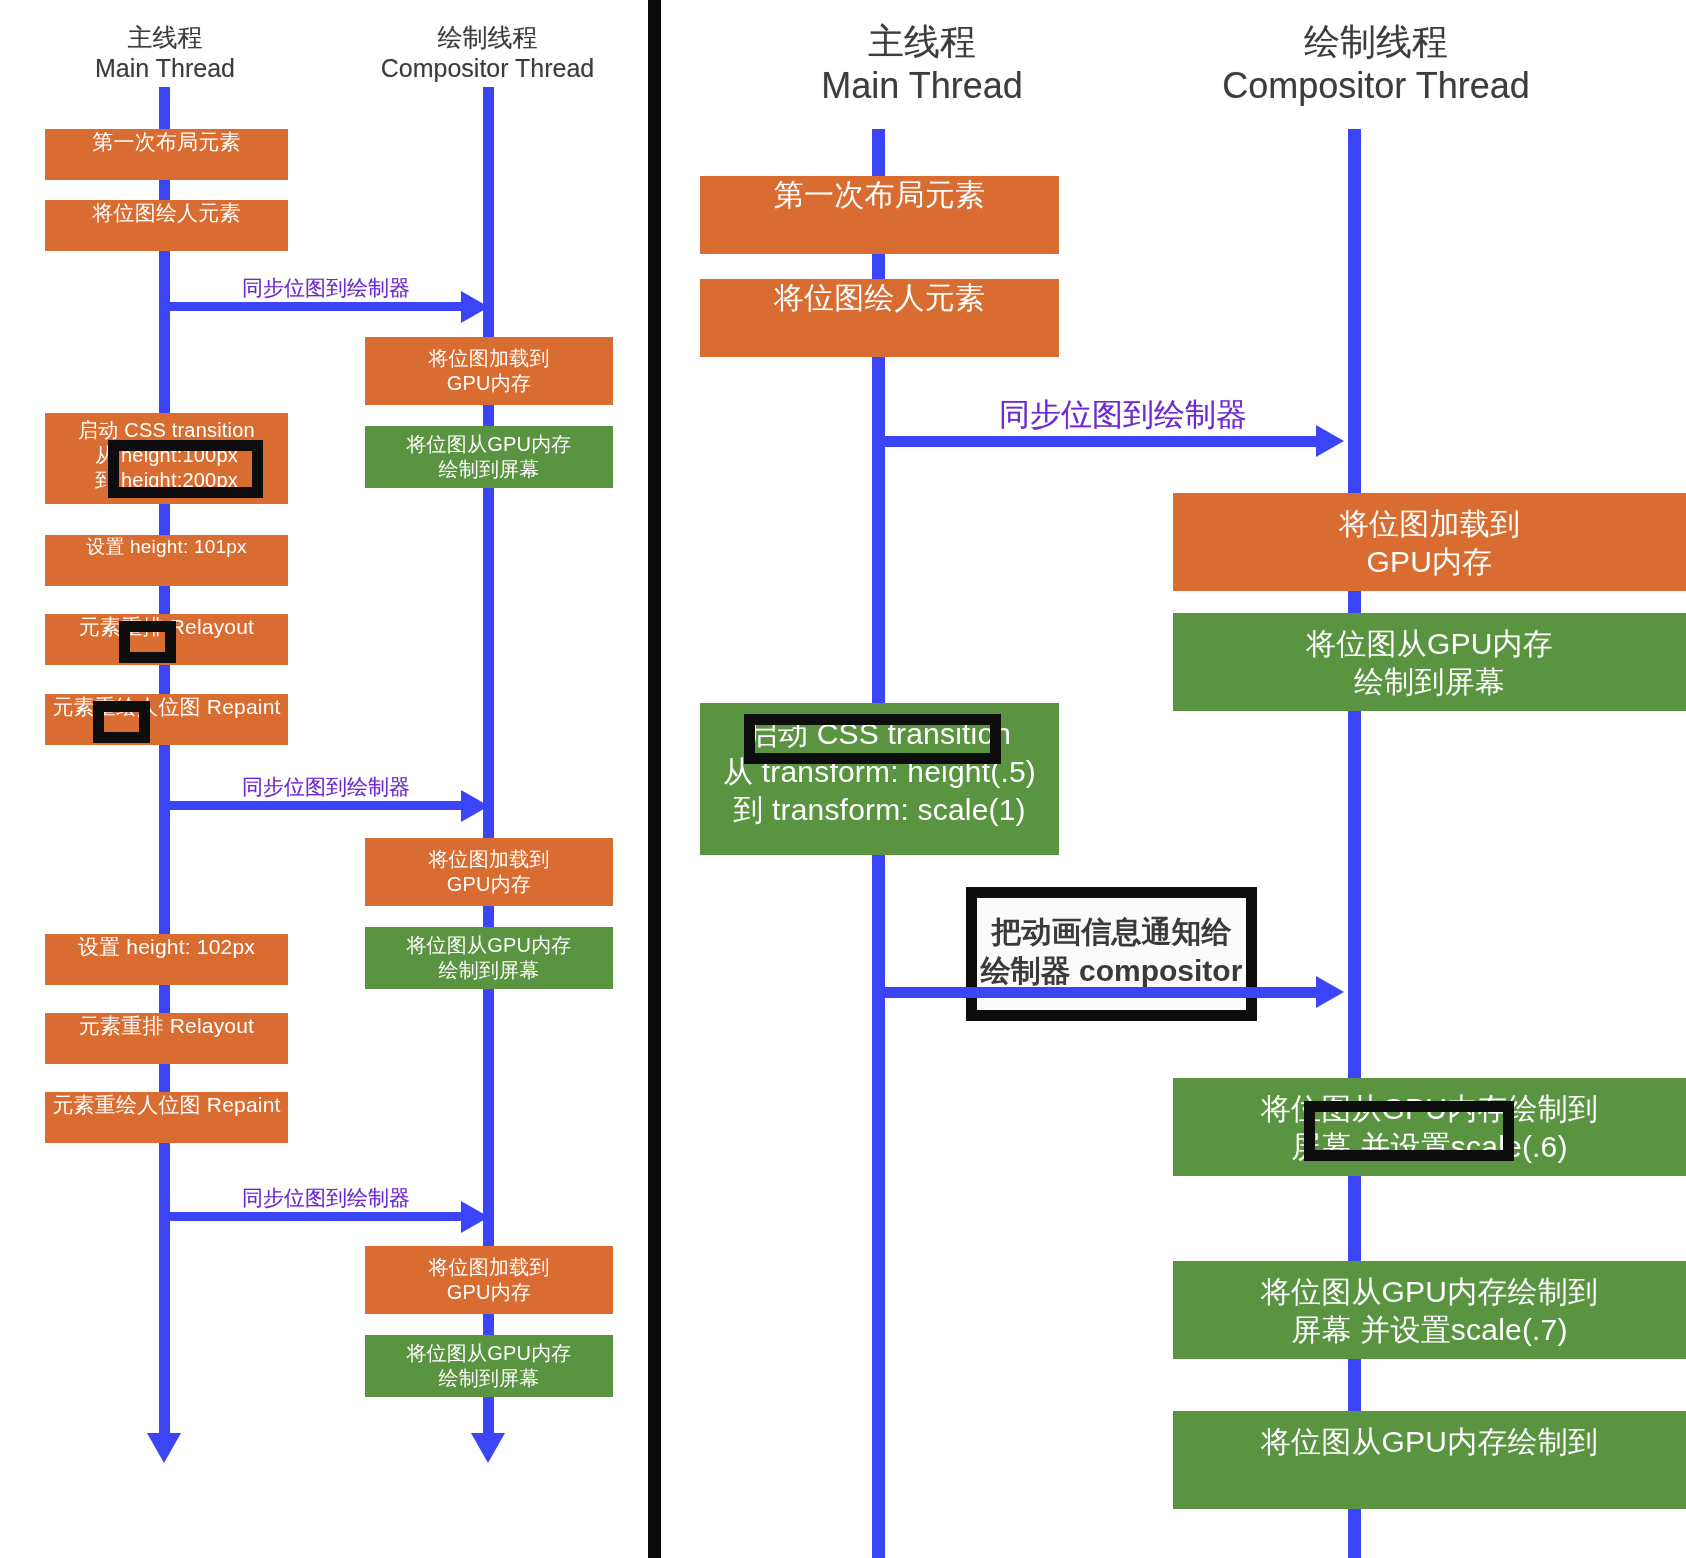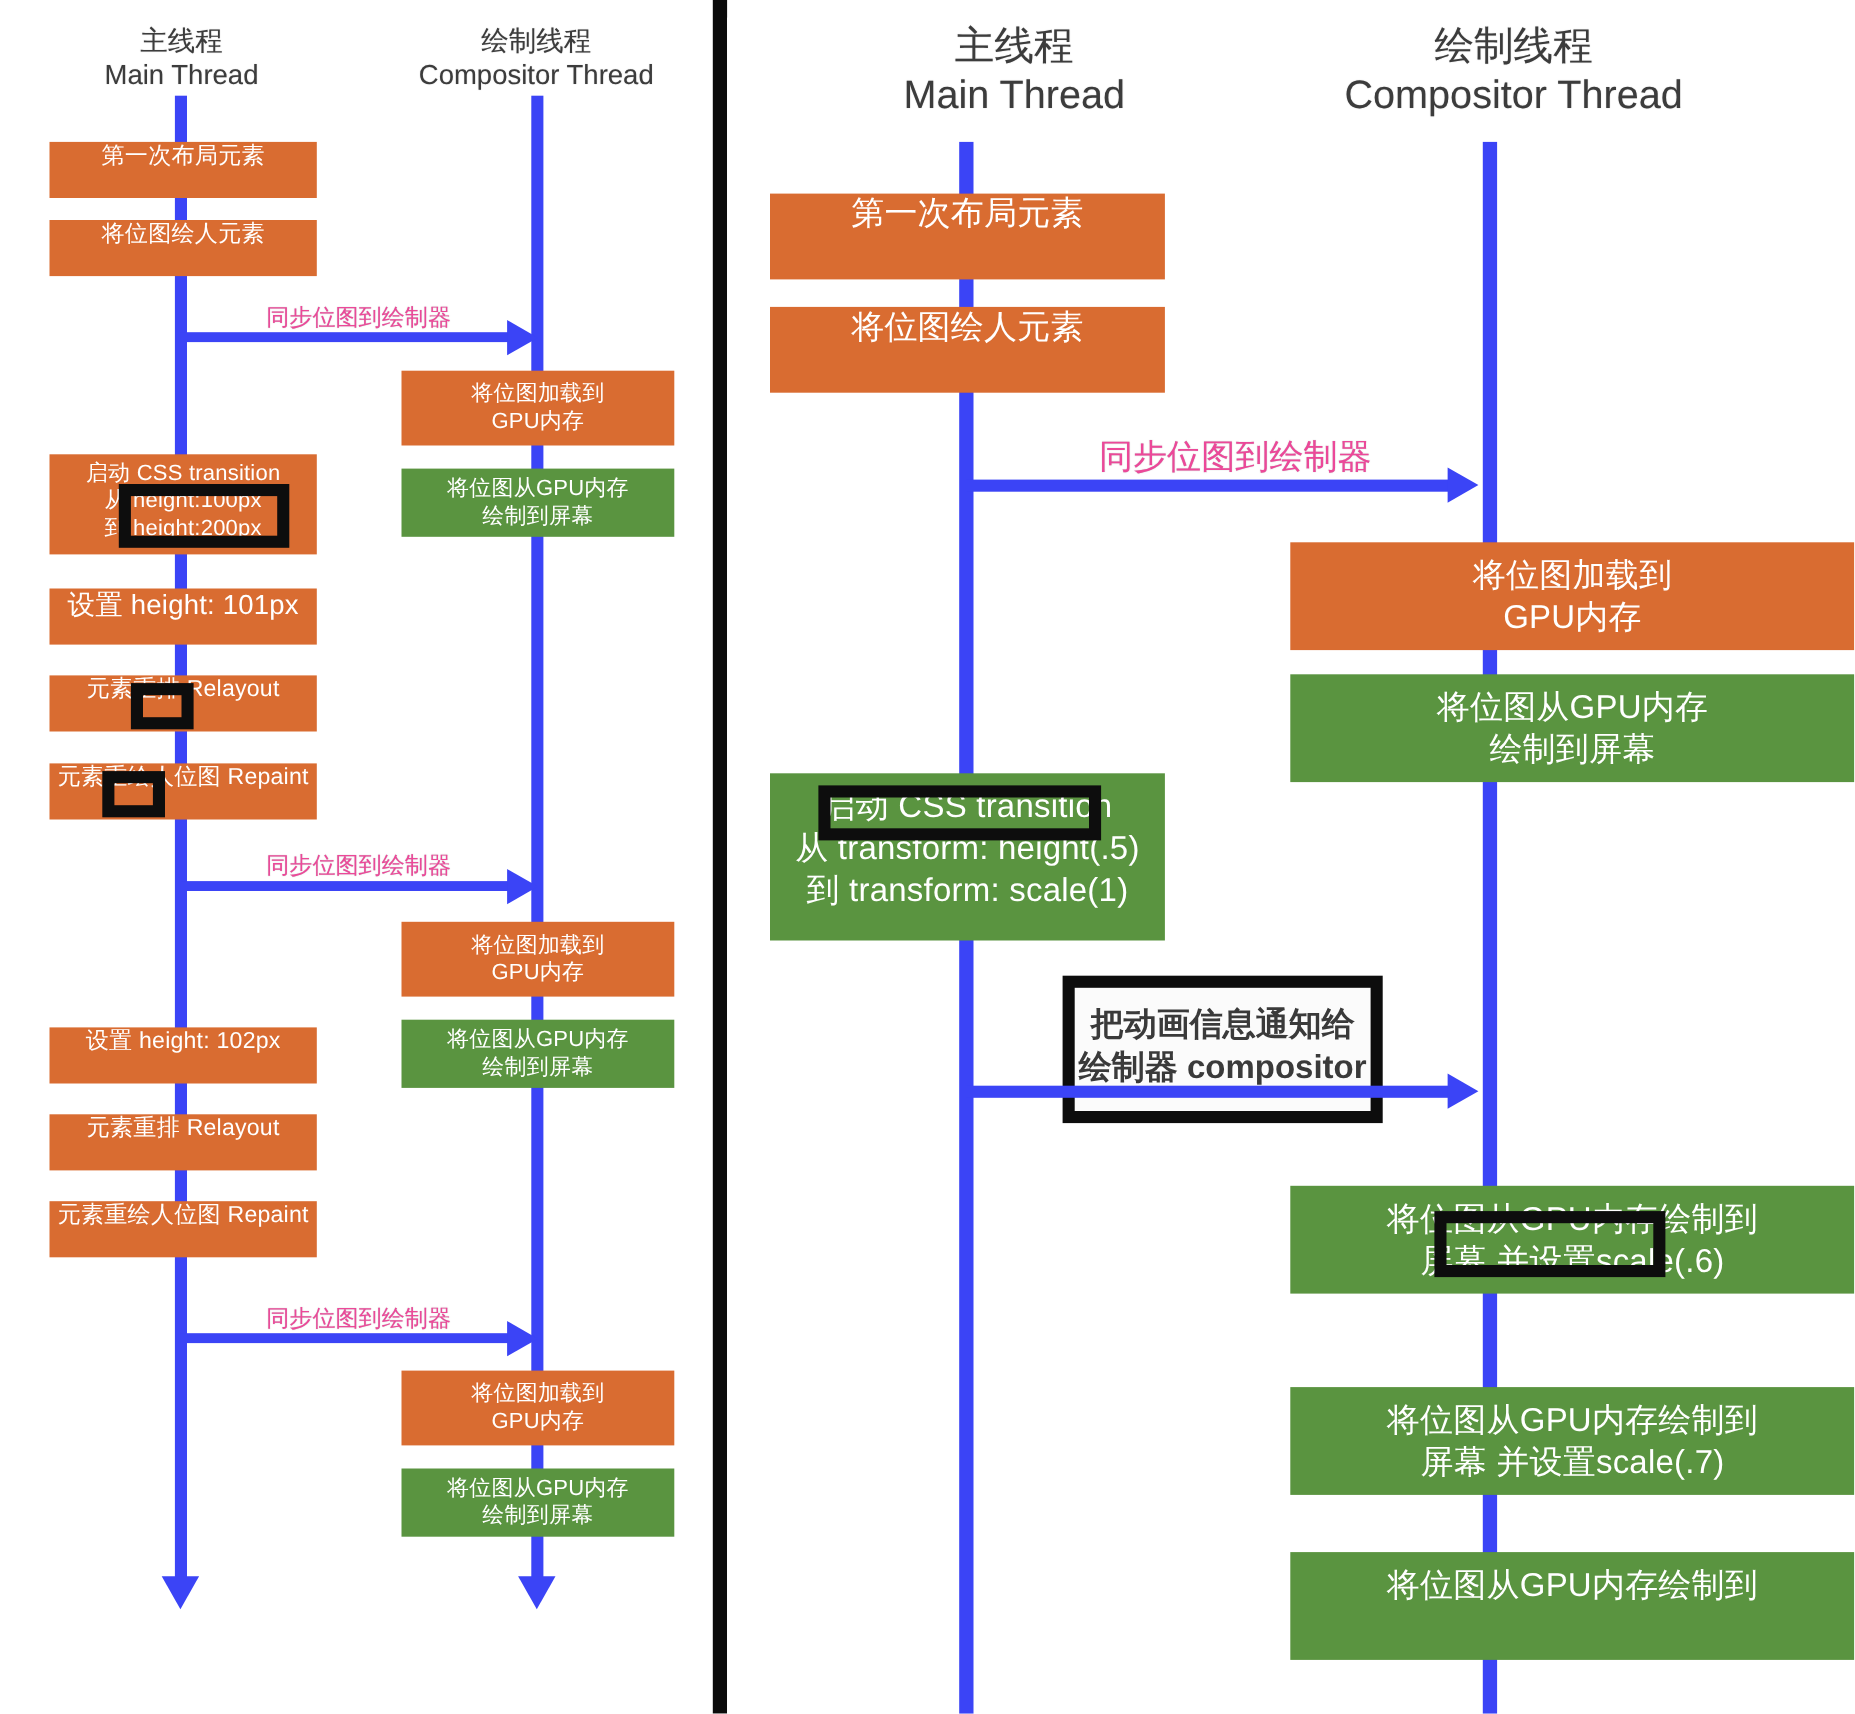--- a/index.html
+++ b/index.html
@@ -69,21 +69,21 @@
   }
   .arrowhead-right {
     position: absolute;
     width: 0; height: 0;
     border-top: 16px solid transparent;
     border-bottom: 16px solid transparent;
     border-left: 28px solid #3b44f6;
   }
   .msg-label {
     position: absolute;
-    color: #ec4899;
+    color: #6d28d9;
     white-space: nowrap;
     text-shadow: 0 0 1px rgba(120,120,120,.5);
   }
 
   
   .act {
     position: absolute;
     box-sizing: border-box;
     color: #ffffff;
     display: flex;
@@ -149,21 +149,21 @@
       <span class="txt">将位图绘人元素</span>
     </div>
 
     <div class="act orange" style="left:45px; top:397px; width:243px; height:91px; font-size:20px; display:block; padding-top:5px;">
       <span class="txt">启动 CSS transition</span>
       <span class="txt">从 height:100px</span>
       <span class="txt">到 height:200px</span>
     </div>
     <div class="hl-box" style="left:108px; top:424px; width:155px; height:58px;"></div>
 
-    <div class="act orange" style="left:45px; top:519px; width:243px; height:51px; font-size:25px;">
+    <div class="act orange" style="left:45px; top:519px; width:243px; height:51px; font-size:19px;">
       <span class="txt">设置 height: 101px</span>
     </div>
 
     <div class="act orange" style="left:45px; top:598px; width:243px; height:51px; font-size:21px;">
       <span class="txt">元素重排 Relayout</span>
     </div>
     <div class="hl-box" style="left:119px; top:605px; width:57px; height:42px;"></div>
 
     <div class="act orange" style="left:45px; top:678px; width:243px; height:51px; font-size:21px;">
       <span class="txt">元素重绘人位图 Repaint</span>

